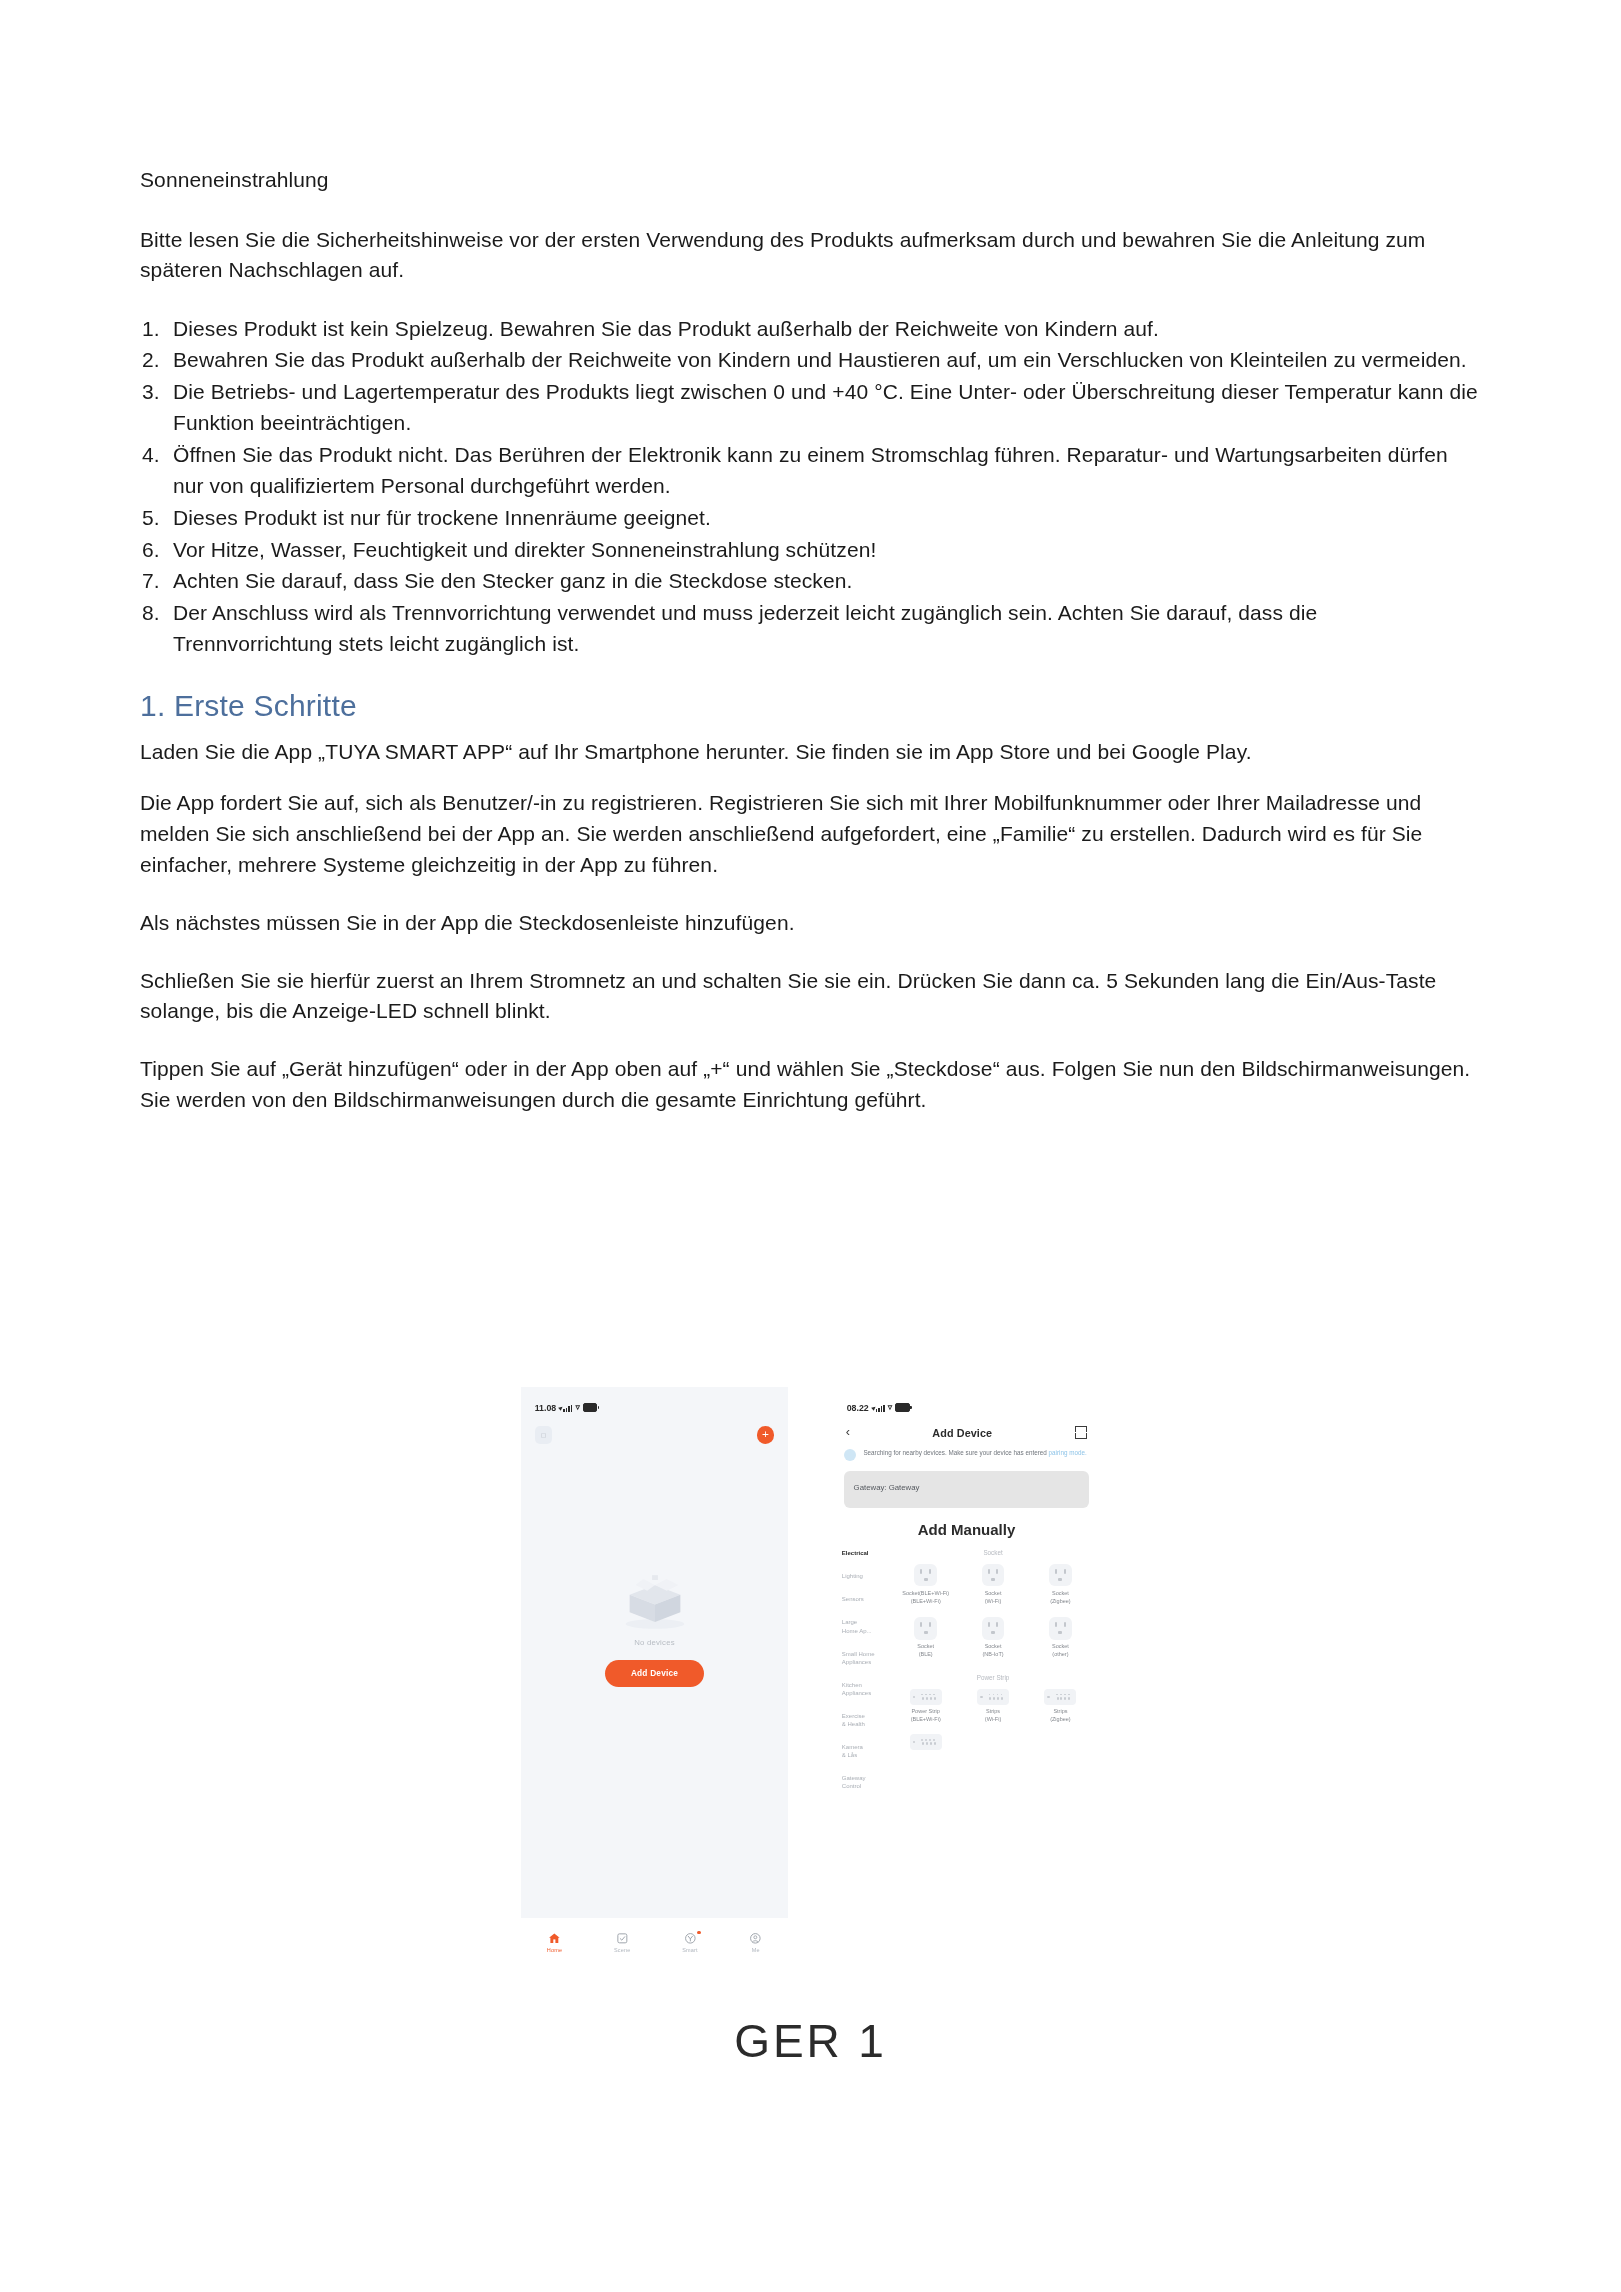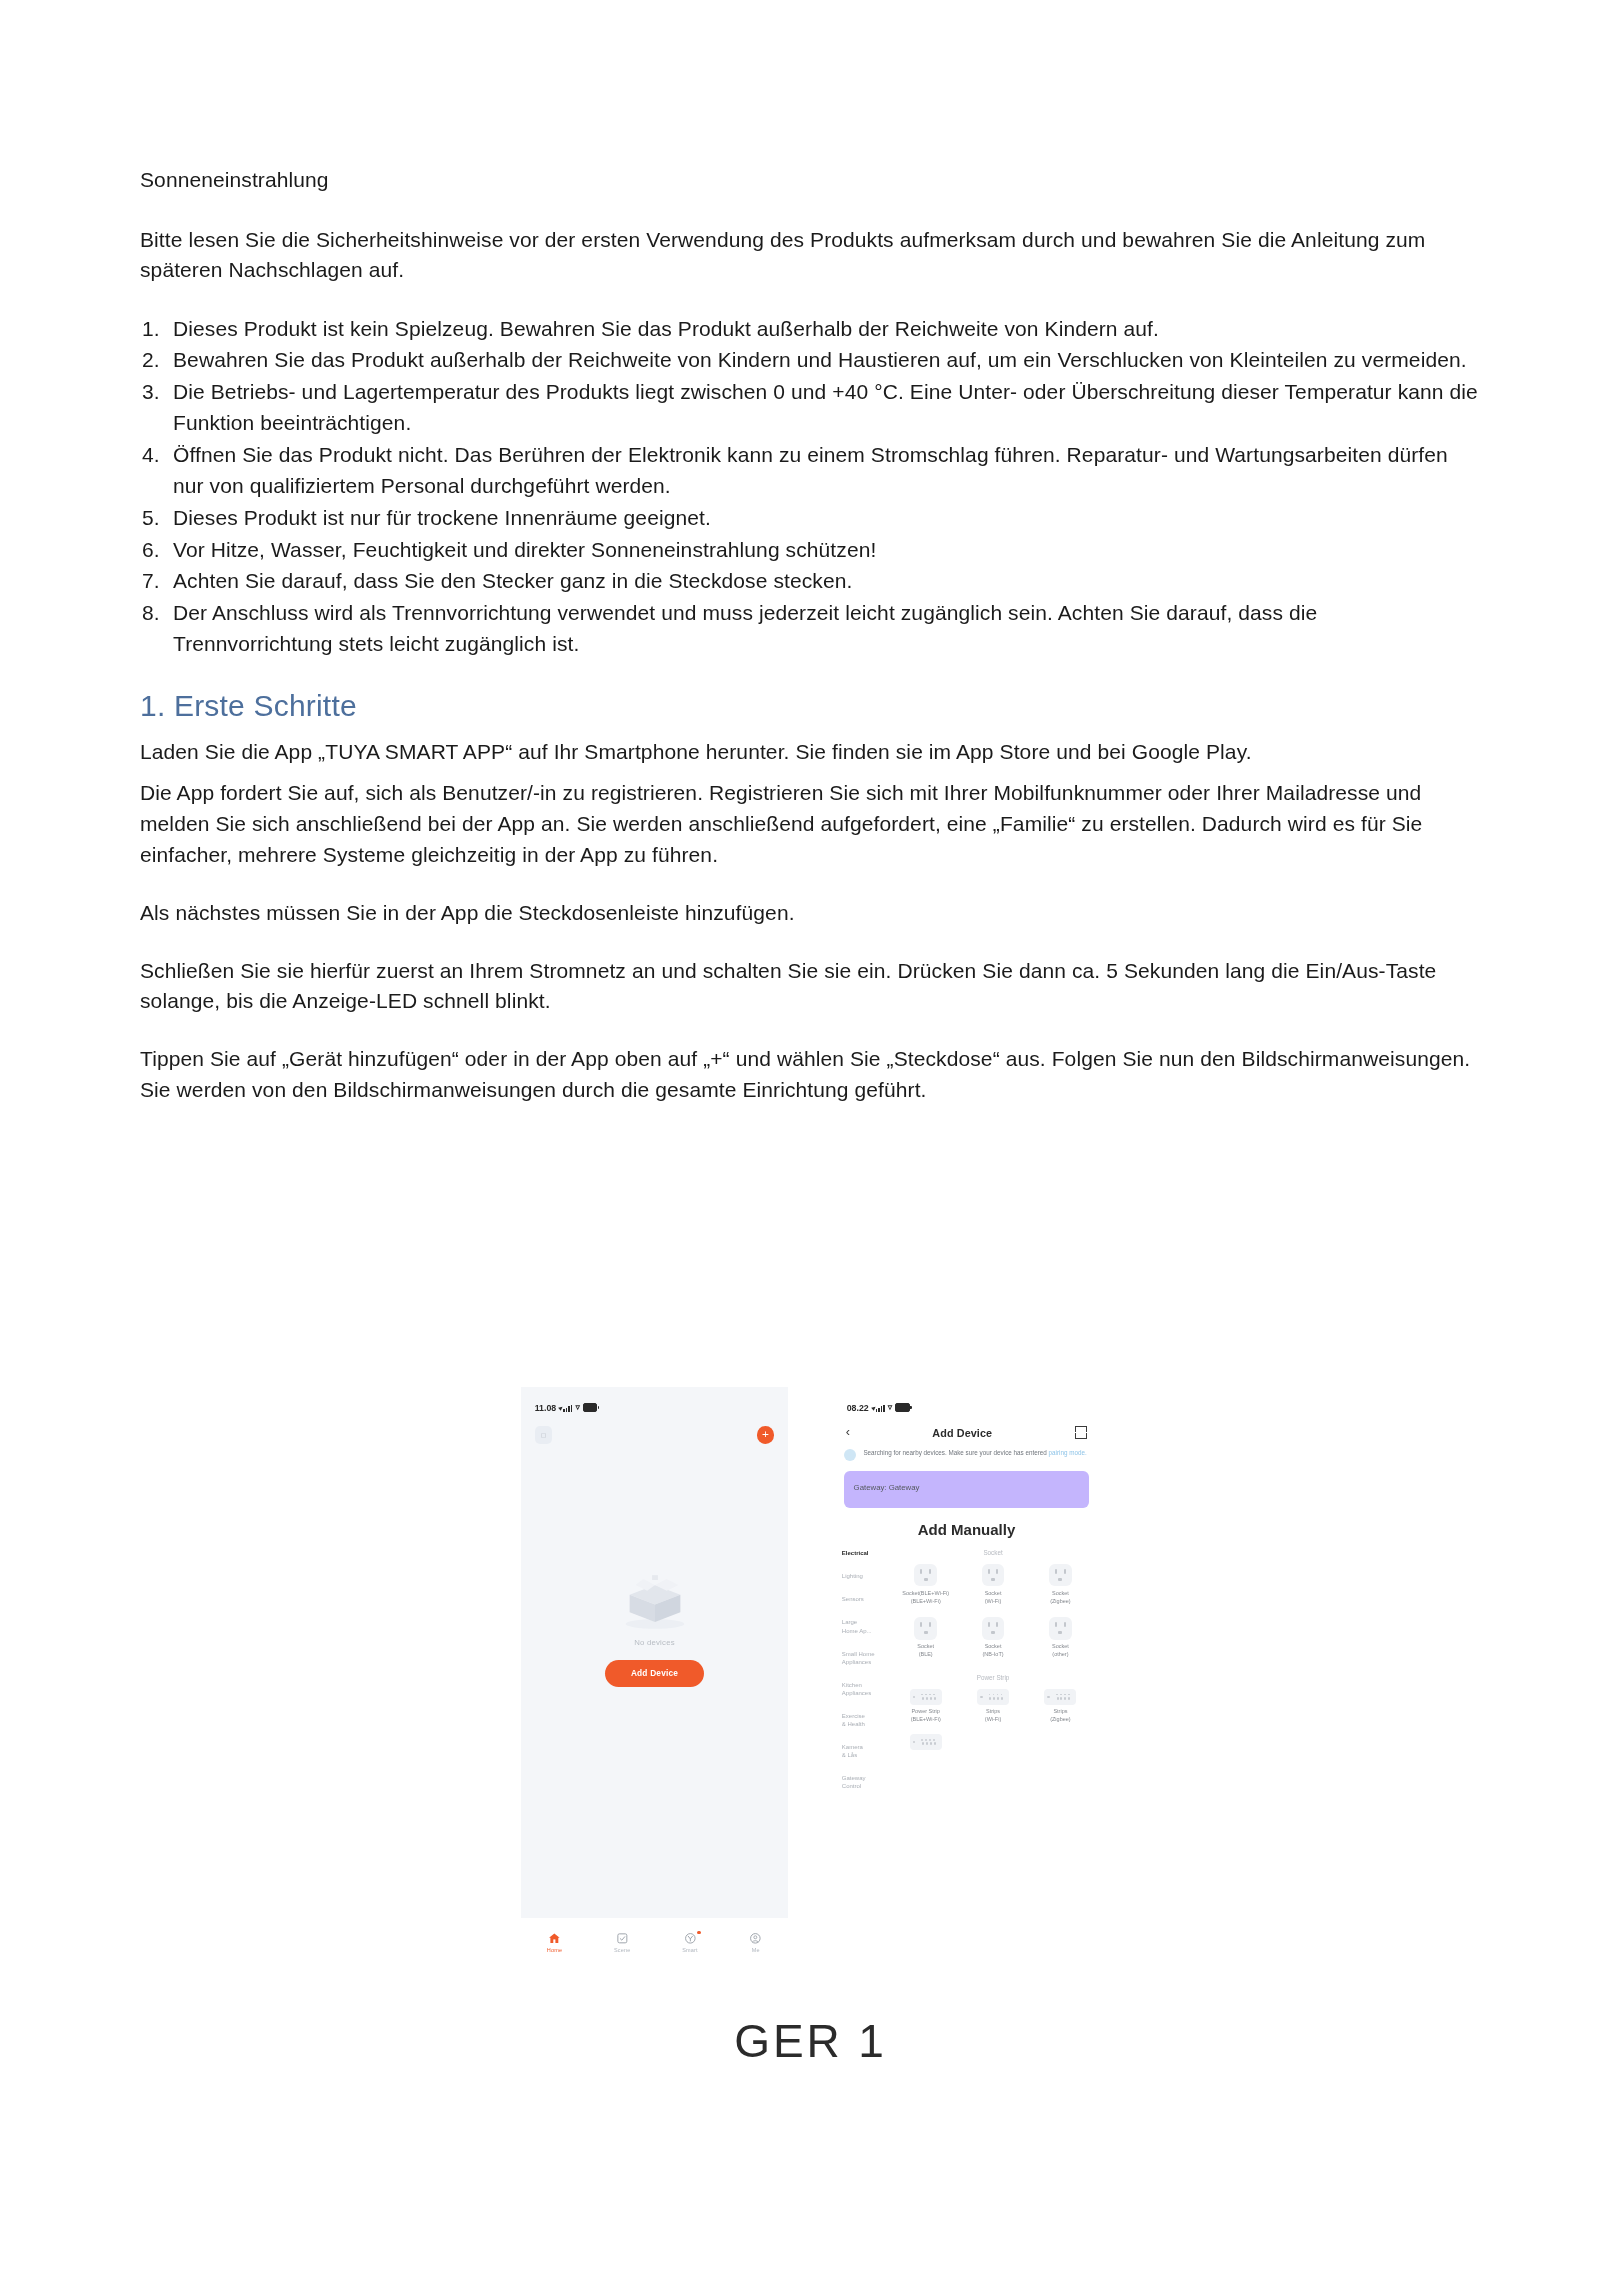--- a/index.html
+++ b/index.html
@@ -37,21 +37,21 @@
     margin: 0 0 30px 0;
     letter-spacing: 0.1px;
   }
   .para {
     font-size: 21px;
     line-height: 1.46;
     color: #1b1b1b;
     margin: 0 0 27.4px 0;
     letter-spacing: 0.1px;
   }
-  .para.tight { margin-bottom: 11px; }
+  .para.tight { margin-bottom: 21px; }
 
   .safety-list {
     margin: 0 0 13.7px 0;
     padding: 0;
     list-style: none;
     font-size: 21px;
     line-height: 1.47;
     color: #1b1b1b;
     letter-spacing: 0.1px;
   }
@@ -210,21 +210,21 @@
   }
   .pulse-dot{
     width:12.7px;height:12.7px;border-radius:50%;
     background:#cfe6f5; flex:0 0 auto; margin-top:1px;
   }
   .searching-text{ font-size:6.3px; line-height:1.55; color:#6e7view; color:#70757c; }
   .searching-text .link{ color:#8fc4e8; }
 
   .gateway-card{
     margin: 9.8px 10.8px 0 10.8px;
-    background:#c4b5fd;
+    background:#e5e5e5;
     border-radius: 5.9px;
     padding: 11.8px 9.8px 15.7px 9.8px;
     font-size: 7.8px;
     color:#55595f;
   }
 
   .add-manually {
     text-align:center;
     font-size: 15px;
     font-weight:700;

